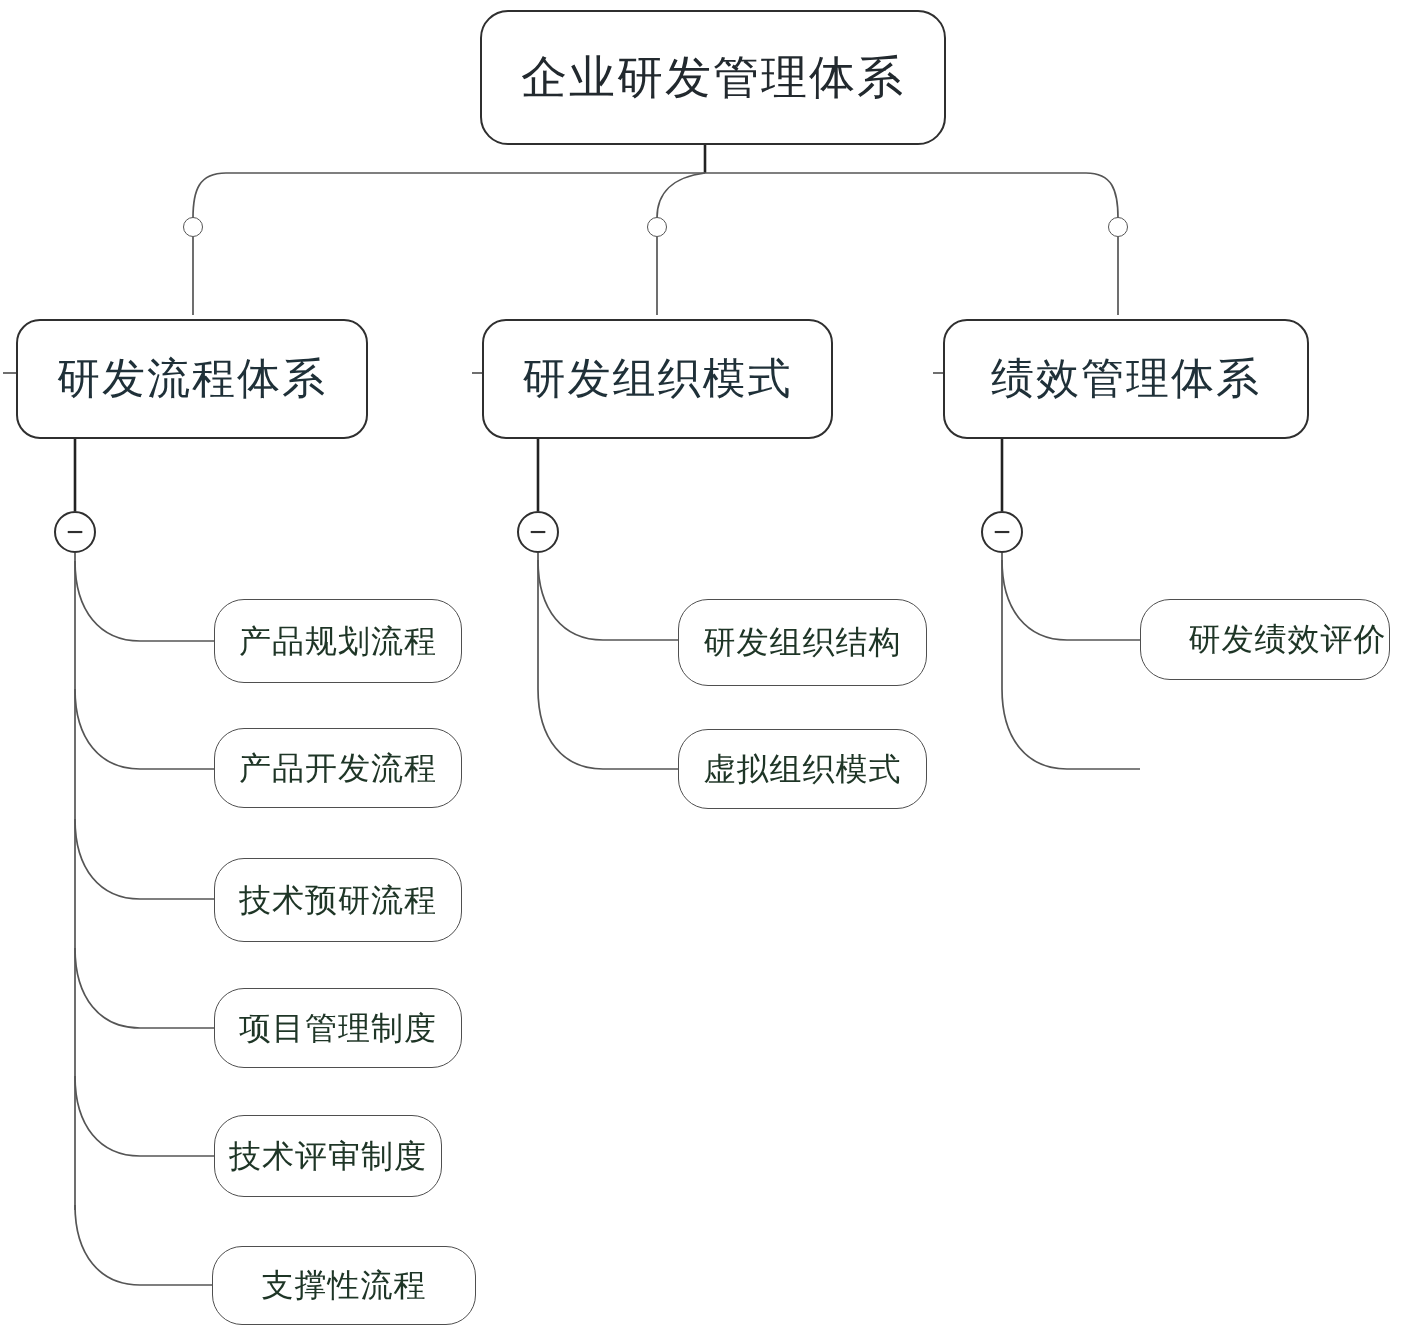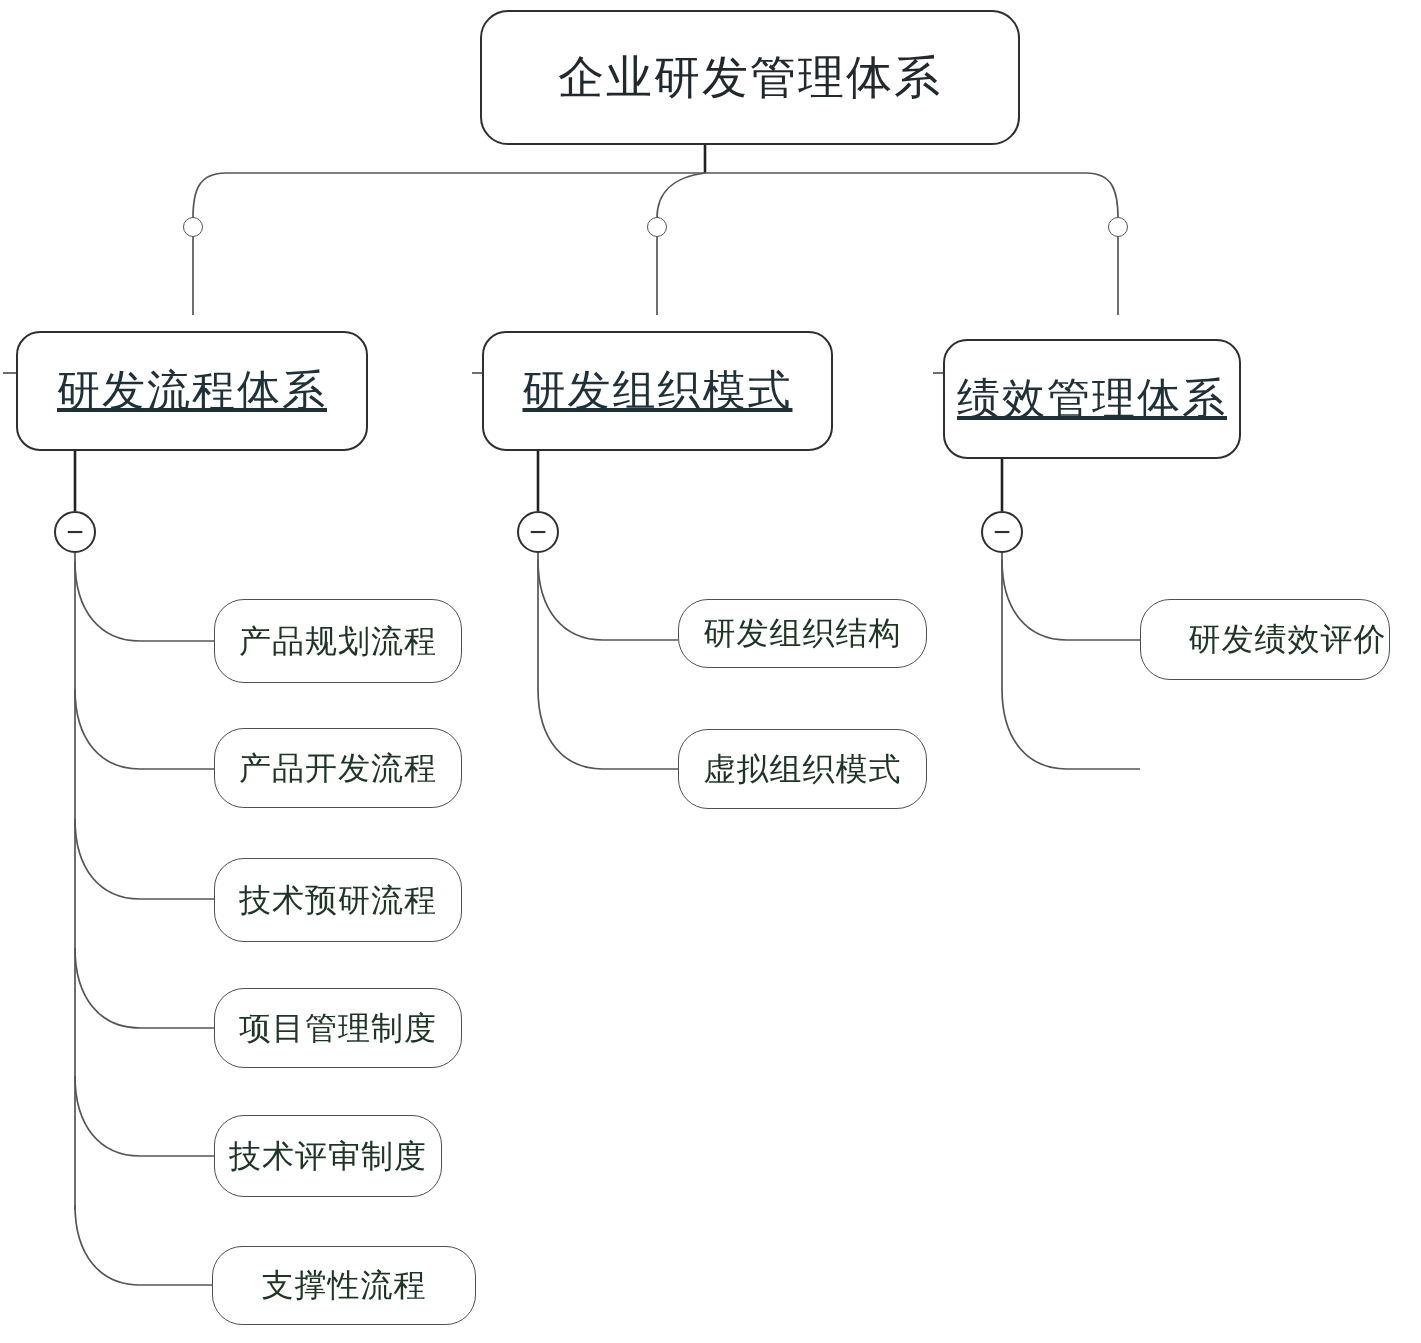--- a/index.html
+++ b/index.html
@@ -33,50 +33,49 @@
   .node {
     position: absolute;
     background: var(--node-bg);
     display: flex; align-items: center; justify-content: center;
     text-align: center;
     line-height: 1.15;
     cursor: default;
     white-space: nowrap;
   }
   .root-node {
-    left: 480px; top: 10px; width: 540px; height: 135px;
+    left: 480px; top: 10px; width: 466px; height: 135px;
     border: 2.5px solid var(--border-strong);
     border-radius: 28px;
     font-size: 46px; color: var(--text-root);
     letter-spacing: 2px;
   }
   .branch-node {
-    top: 331px; height: 120px;
+    top: 319px; height: 120px;
     border: 2px solid var(--border-strong);
     border-radius: 24px;
     font-size: 43px; color: var(--text-branch);
     letter-spacing: 2px;
-    text-decoration: underline;
   }
   #branch-0 { left: 16px;  width: 352px; }
   #branch-1 { left: 482px; width: 351px; }
-  #branch-2 { left: 943px; width: 298px; margin-top: 8px; }
+  #branch-2 { left: 943px; width: 366px; }
   .leaf-node {
     border: 1.5px solid var(--border-leaf);
     border-radius: 30px;
     font-size: 32px; color: var(--text-leaf);
     letter-spacing: 1px;
   }
   #leaf-0-0 { left: 214px; top: 599px;  width: 248px; height: 84px; }
   #leaf-0-1 { left: 214px; top: 728px;  width: 248px; height: 80px; }
   #leaf-0-2 { left: 214px; top: 858px;  width: 248px; height: 84px; }
   #leaf-0-3 { left: 214px; top: 988px;  width: 248px; height: 80px; }
   #leaf-0-4 { left: 214px; top: 1115px; width: 228px; height: 82px; }
   #leaf-0-5 { left: 212px; top: 1246px; width: 264px; height: 79px; }
-  #leaf-1-0 { left: 678px; top: 599px;  width: 249px; height: 69px; }
+  #leaf-1-0 { left: 678px; top: 599px;  width: 249px; height: 87px; }
   #leaf-1-1 { left: 678px; top: 729px;  width: 249px; height: 80px; }
   #leaf-2-0 { left: 1140px; top: 599px; width: 250px; height: 81px; padding-left: 45px; }
   #leaf-2-1 { left: 1140px; top: 729px; width: 250px; height: 80px; }
   .junction-dot {
     position: absolute;
     width: 20px; height: 20px;
     border: 1.6px solid var(--line);
     border-radius: 50%;
     background: var(--node-bg);
   }

